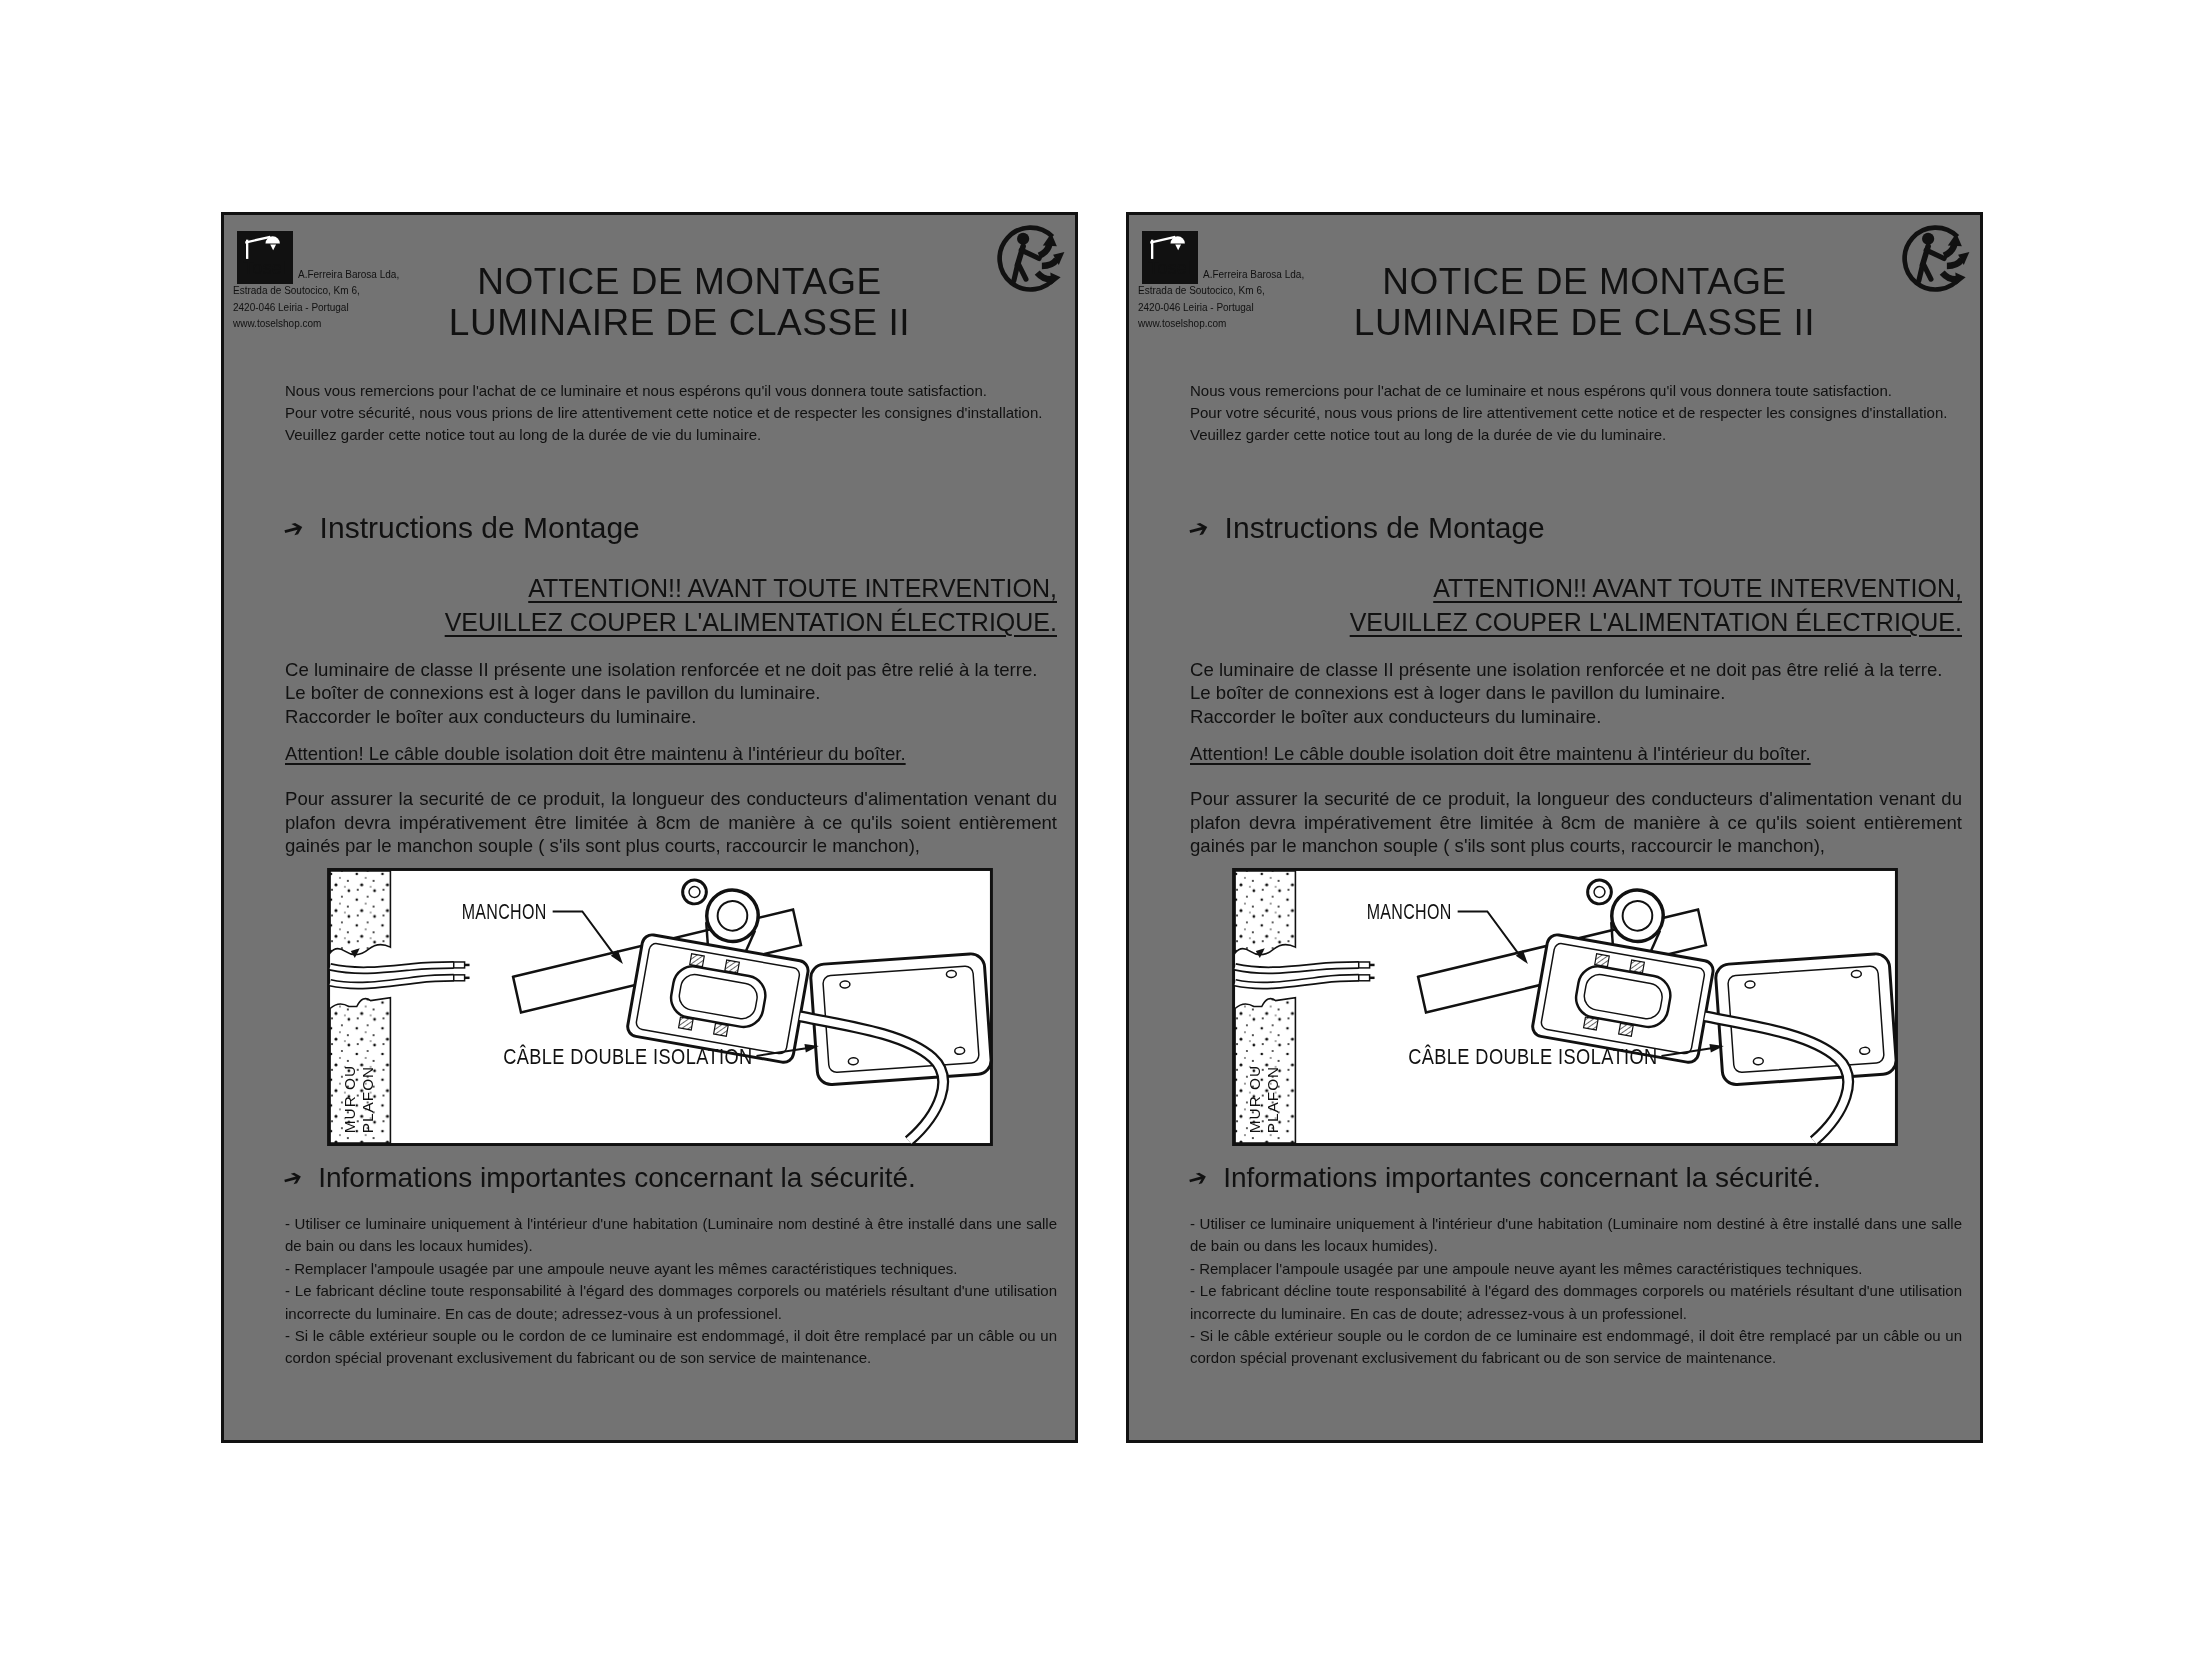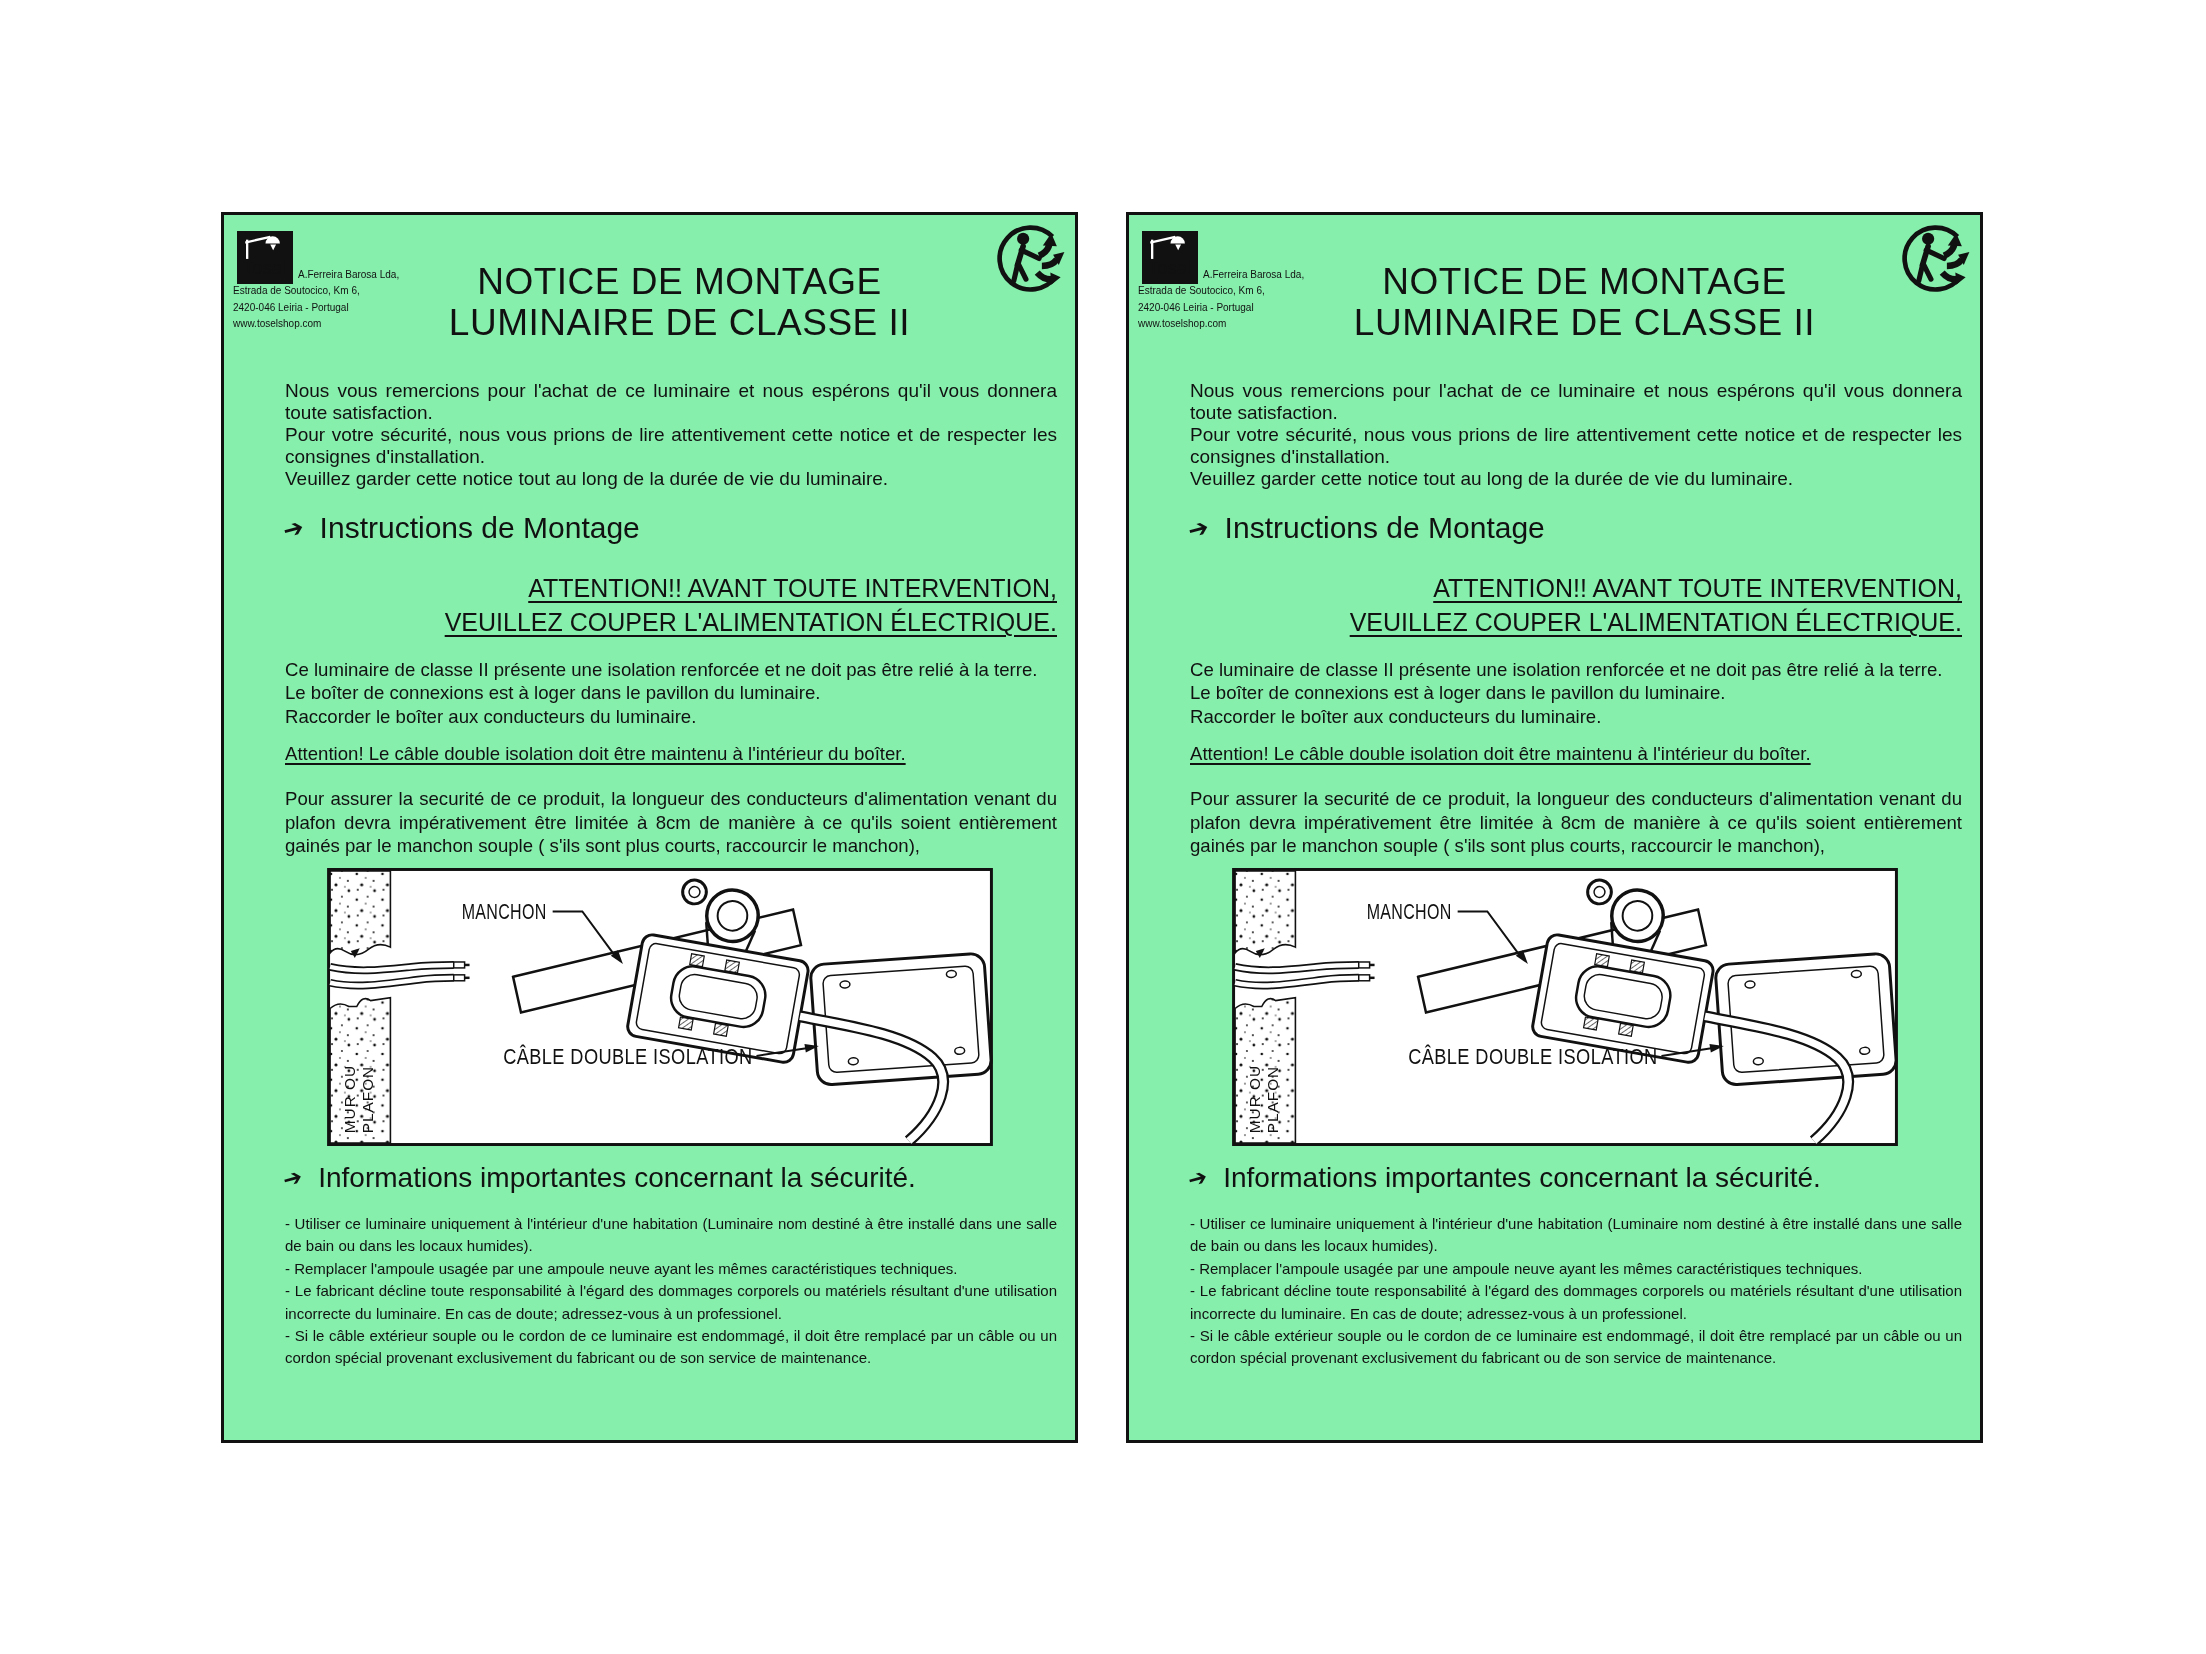--- a/index.html
+++ b/index.html
@@ -3,36 +3,36 @@
 <meta charset="utf-8">
 <style>
   * { margin:0; padding:0; box-sizing:border-box; }
   html,body { background:#ffffff; }
   body {
     width:2207px; height:1654px; position:relative;
     font-family:"Liberation Sans", sans-serif; color:#111;
   }
   .page {
     position:absolute; top:212px; width:857px; height:1231px;
-    background:#86efac; border:3px solid #111; overflow:hidden;
+    background:#737373; border:3px solid #111; overflow:hidden;
   }
   .page.left  { left:221px; }
   .page.right { left:1126px; }
 
   .logo-box { position:absolute; left:13px; top:16px; width:56px; height:53px; background:#111; }
   .company  { position:absolute; left:9px; top:52px; font-size:10px; line-height:16.3px; white-space:nowrap; }
   .company .l1 { margin-left:65px; }
 
   .doc-title { position:absolute; left:119px; top:46px; width:673px; text-align:center;
                font-size:37px; line-height:41px; letter-spacing:0.5px; }
 
   .triman { position:absolute; left:771px; top:6px; width:75px; height:75px; }
 
   .blk { position:absolute; left:61px; width:772px; }
-  .intro    { top:165px; font-size:19px; line-height:22px; text-align:justify; }
+  .intro    { top:165px; font-size:15px; line-height:22px; text-align:justify; }
   .h1       { top:296px; left:59px; font-size:30px; display:flex; align-items:center; }
   .h2       { top:947px; left:59px; font-size:28px; display:flex; align-items:center; }
   .arrow    { display:inline-block; transform:rotate(-15deg); font-size:0.82em; margin-right:16px; }
   .warning  { top:356px; text-align:center; font-size:25px; line-height:34px; }
   .warning div { text-decoration:underline; text-decoration-thickness:2px; text-underline-offset:4px;text-align:right; }
   .class2   { top:443px; font-size:18.6px; line-height:23.4px; }
   .note     { top:528px; font-size:18.6px; text-decoration:underline; text-decoration-thickness:1.5px; text-underline-offset:3px; }
   .security { top:572px; font-size:18.6px; line-height:23.6px; text-align:justify; }
   .diagram  { position:absolute; left:103px; top:653px; width:592px; height:278px; }
   .items    { top:998px; font-size:15px; line-height:22.4px; text-align:justify; }

